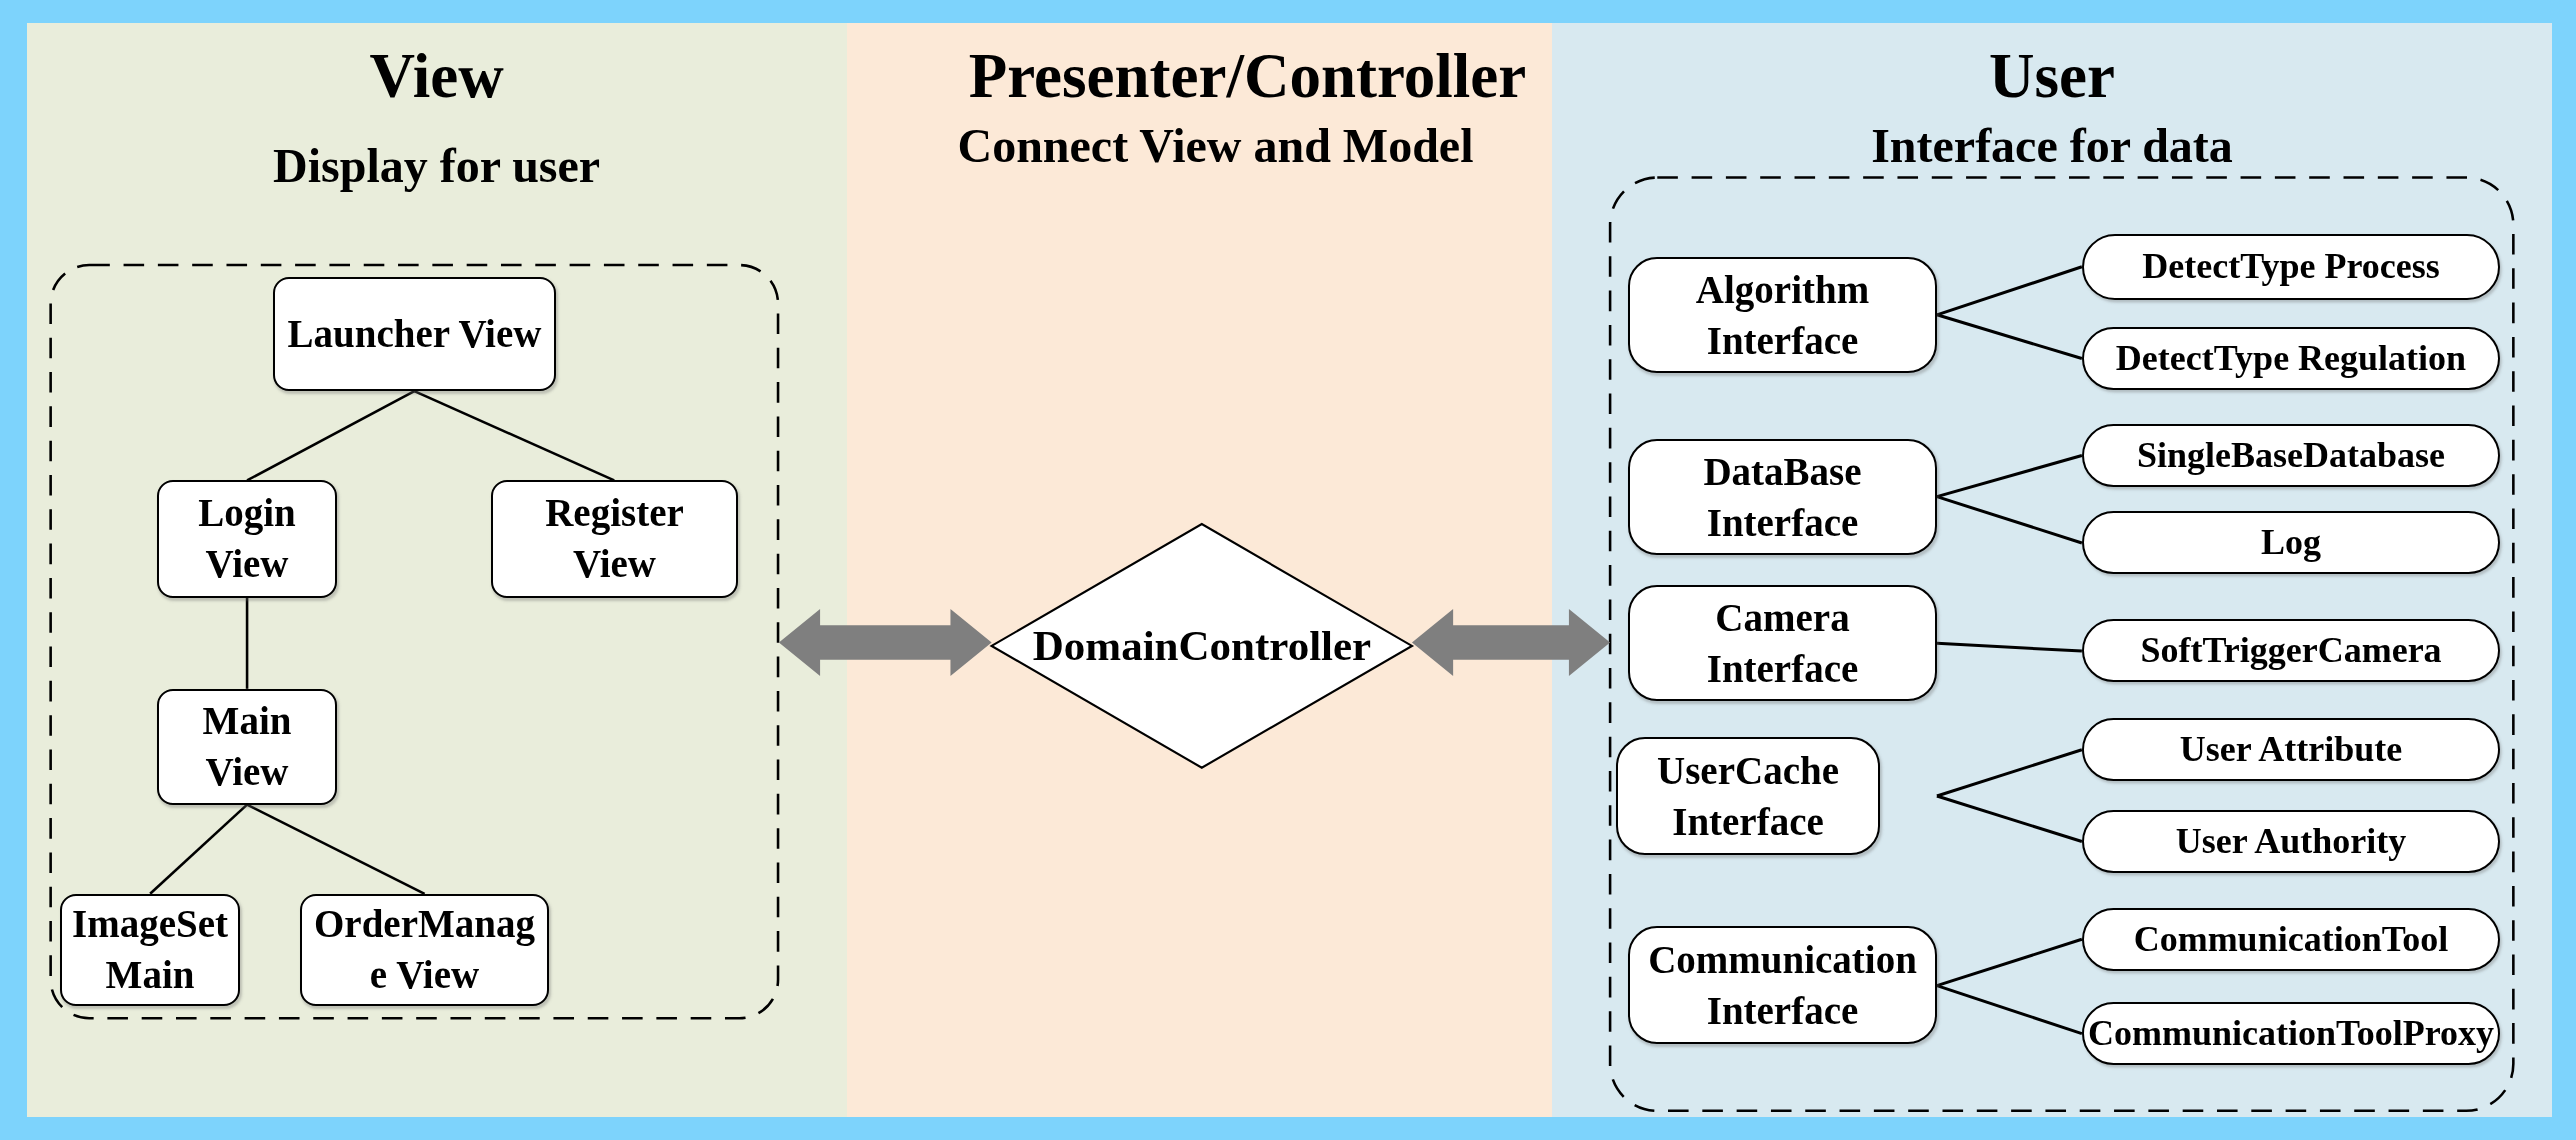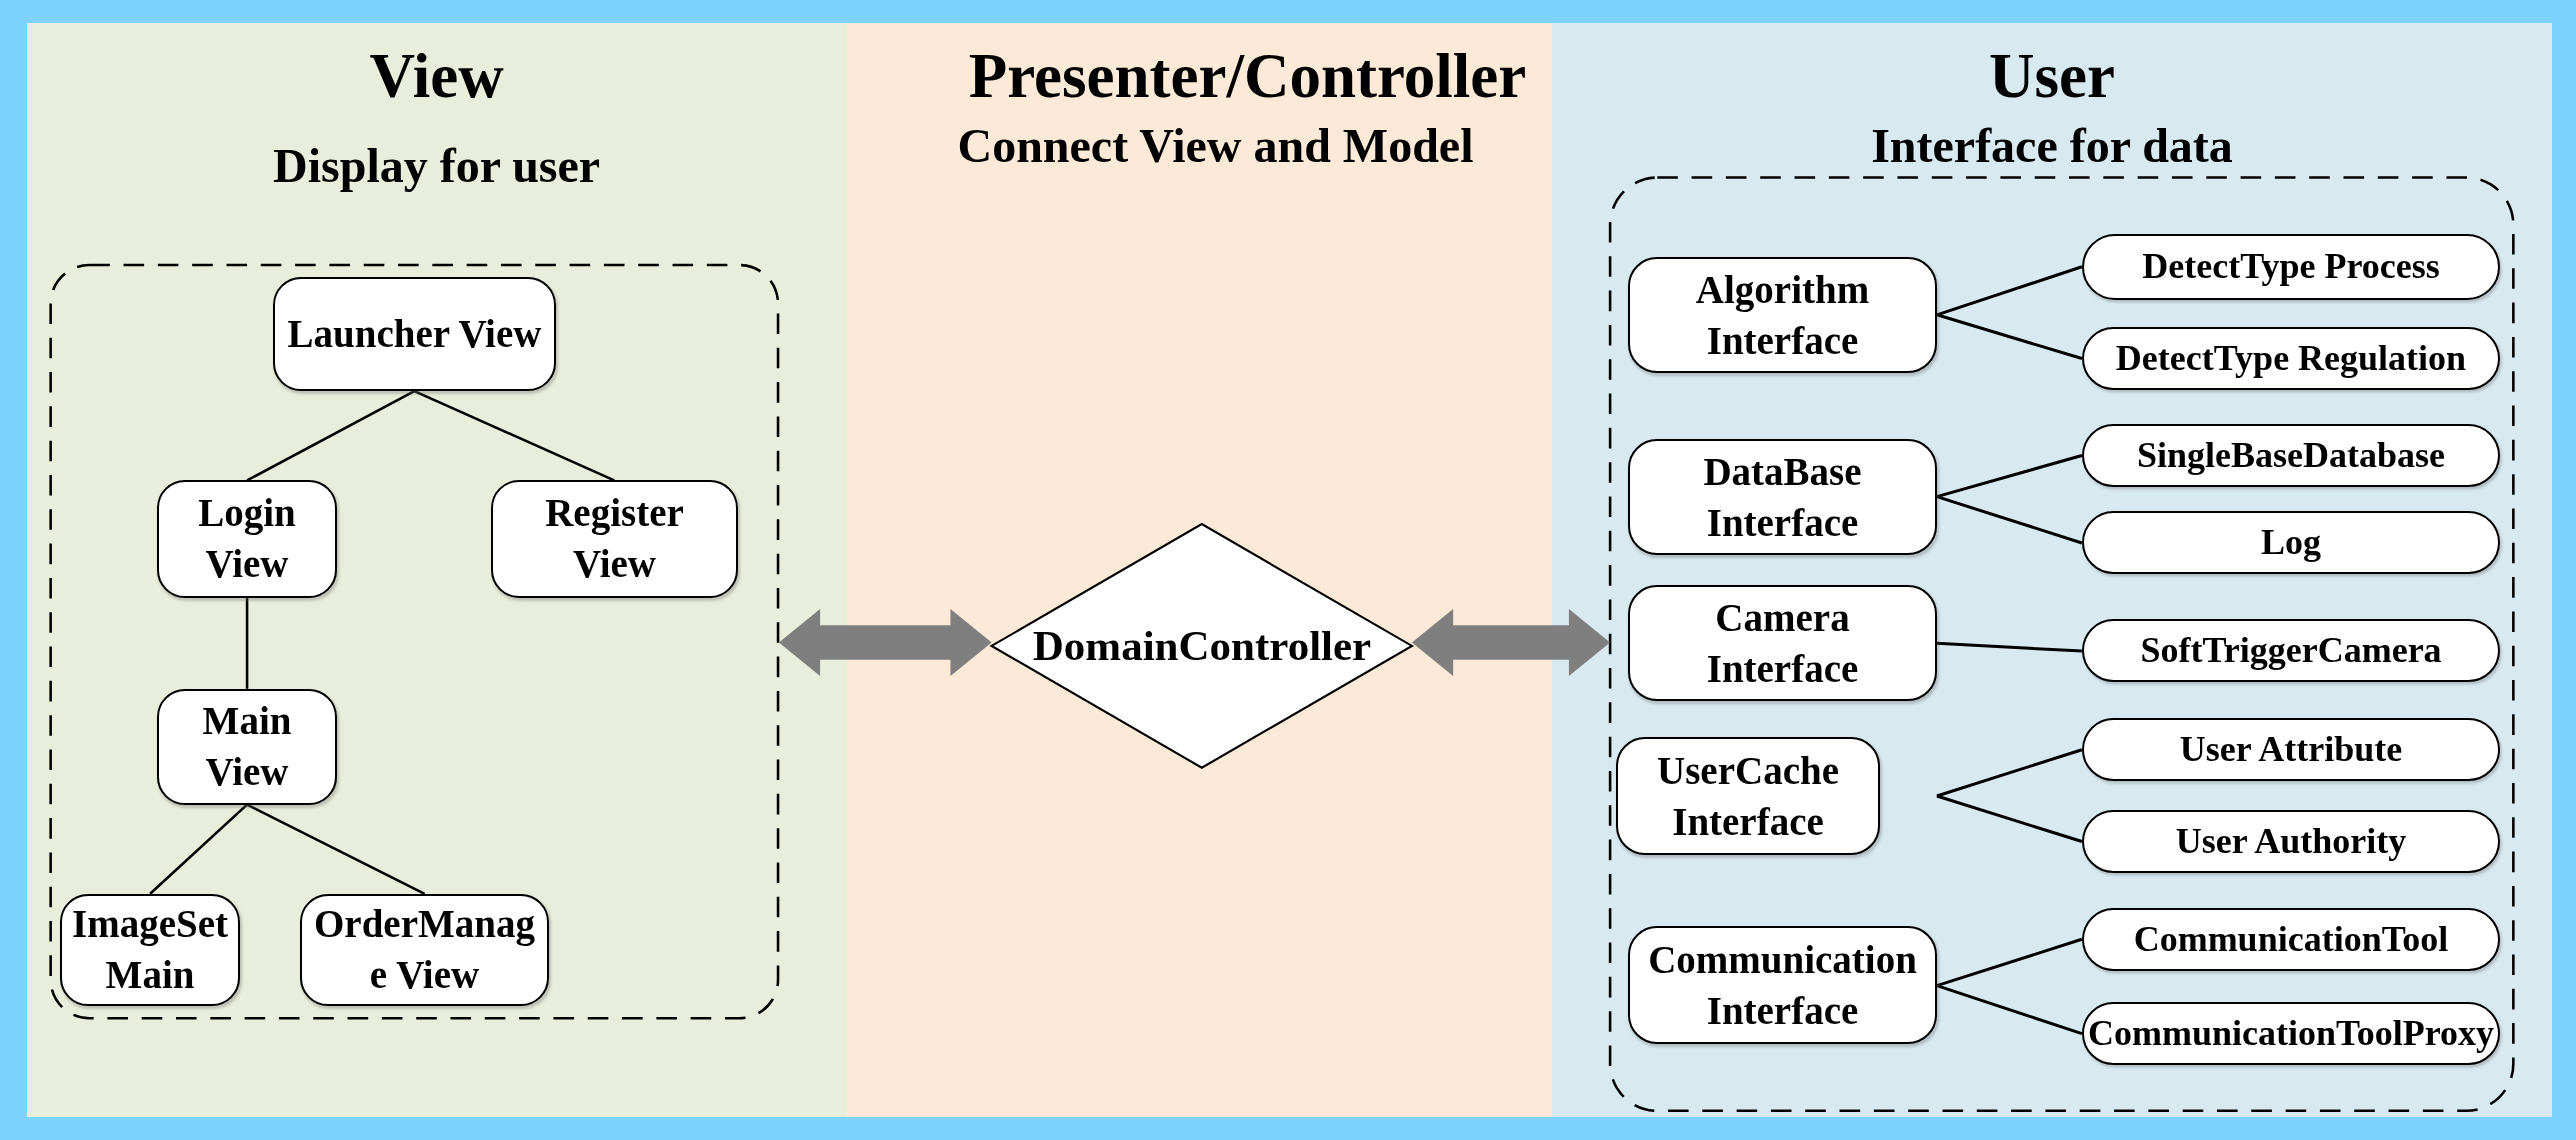--- a/index.html
+++ b/index.html
@@ -32,21 +32,21 @@
   .node{
     position:absolute;
     background:#ffffff;
     border:2.1px solid #000000;
     display:flex;align-items:center;justify-content:center;
     text-align:center;
     white-space:pre-line;
     box-shadow:1.7px 2.6px 2.6px rgba(110,110,110,0.35);
     box-sizing:border-box;
   }
-  .view-node{border-radius:28px;font-size:39px;line-height:1.3;}
+  .view-node{border-radius:16px;font-size:39px;line-height:1.3;}
   .iface-node{border-radius:29px;font-size:39px;line-height:1.32;}
   .impl-node{border-radius:33px;font-size:36px;line-height:1.1;}
 
   .diamond-label{
     position:absolute;left:996px;top:620px;width:412px;height:51px;
     display:flex;align-items:center;justify-content:center;
     font-size:43px;line-height:1;text-align:center;
   }
 </style>
 </head>

